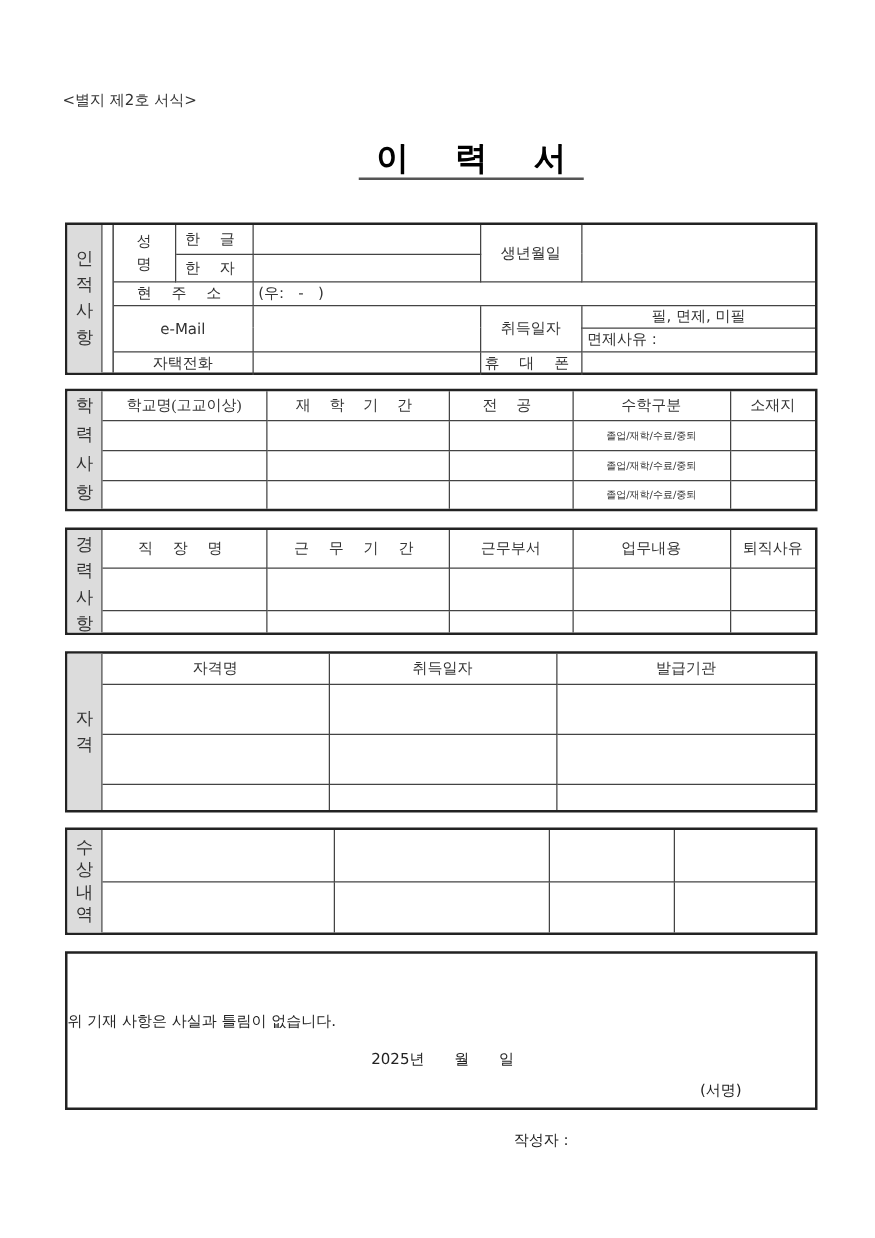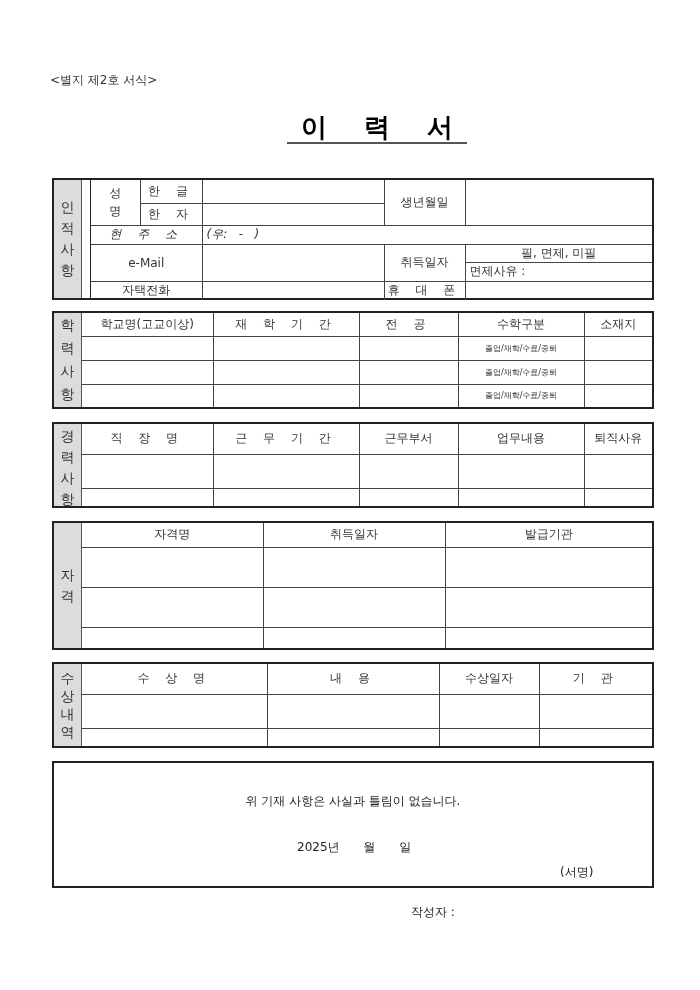--- a/index.html
+++ b/index.html
@@ -16,21 +16,21 @@
   td { border: 1px solid #444; font-size: 12px; text-align: center; vertical-align: middle; color: #333; padding: 0; }
   tr:first-child td { border-top: none; }
   tr td:first-child { border-left: none; }
   tr td:last-child { border-right: none; }
   tr:last-child td { border-bottom: none; }
   .ls { letter-spacing: 6px; }
   .small { font-size: 8px; }
   .left { text-align: left; padding-left: 4px; }
   .personal-inner { position: absolute; left: 8px; top: 0; right: 0; bottom: 0; border-left: 1px solid #222; }
   .pledge { position: absolute; left: 52px; top: 761px; width: 602px; height: 127px; border: 2px solid #222; }
-  .pledge .p1 { position: absolute; top: 30px; width: 100%; text-align: center; font-size: 12px; }
+  .pledge .p1 { position: absolute; top: 46px; width: 100%; text-align: left; font-size: 12px; }
   .pledge .p2 { position: absolute; top: 76px; left: 243px; font-size: 12px; word-spacing: 20px; }
   .pledge .p3 { position: absolute; top: 101px; left: 357px; font-size: 12px; margin-top: 40px; }
   .pledge .p4 { position: absolute; top: 101px; left: 506px; font-size: 12px; }
 </style>
 </head>
 <body>
 
 <div class="form-code">&lt;별지 제2호 서식&gt;</div>
 <div class="doc-title">
   <span>이 력 서</span>
@@ -59,21 +59,21 @@
           <td rowspan="2" style="line-height:18px;"><span>성</span><br><span>명</span></td>
           <td class="ls">한 글</td>
           <td></td>
           <td colspan="2" rowspan="2">생년월일</td>
           <td rowspan="2"></td>
         </tr>
         <tr style="height:22px;">
           <td class="ls">한 자</td>
           <td></td>
         </tr>
-        <tr style="height:19px;font-style:italic;">
+        <tr style="height:19px;">
           <td colspan="2" class="ls">현 주 소</td>
           <td colspan="4" class="left" style="white-space:pre;">(우:   -   )</td>
         </tr>
         <tr style="height:18px;">
           <td colspan="2" rowspan="2">e-Mail</td>
           <td rowspan="2"></td>
           <td colspan="2" rowspan="2">취득일자</td>
           <td>필, 면제, 미필</td>
         </tr>
         <tr style="height:19px;">
@@ -101,21 +101,21 @@
   <div class="body">
     <table>
       <colgroup>
           <col style="width:131px">
           <col style="width:146px">
           <col style="width:99px">
           <col style="width:126px">
           <col>
         </colgroup>
       <tbody>
-          <tr style="height:23px;">
+          <tr style="height:23px;font-family:Liberation Serif, serif;">
         <td>학교명(고교이상)</td>
         <td class="ls">재 학 기 간</td>
         <td class="ls">전 공</td>
         <td>수학구분</td>
         <td>소재지</td>
       </tr>
       <tr>
         <td></td>
             <td></td>
             <td></td>
@@ -231,26 +231,20 @@
   </div>
   <div class="body">
     <table>
       <colgroup>
           <col style="width:185px">
           <col style="width:172px">
           <col style="width:100px">
           <col>
         </colgroup>
       <tbody>
-          <tr style="height:30px;">
-        <td class="ls">수 상 명</td>
-        <td class="ls">내 용</td>
-        <td>수상일자</td>
-        <td class="ls">기 관</td>
-      </tr>
       <tr>
             <td></td>
             <td></td>
             <td></td>
             <td></td>
           </tr>
       <tr>
             <td></td>
             <td></td>
             <td></td>

